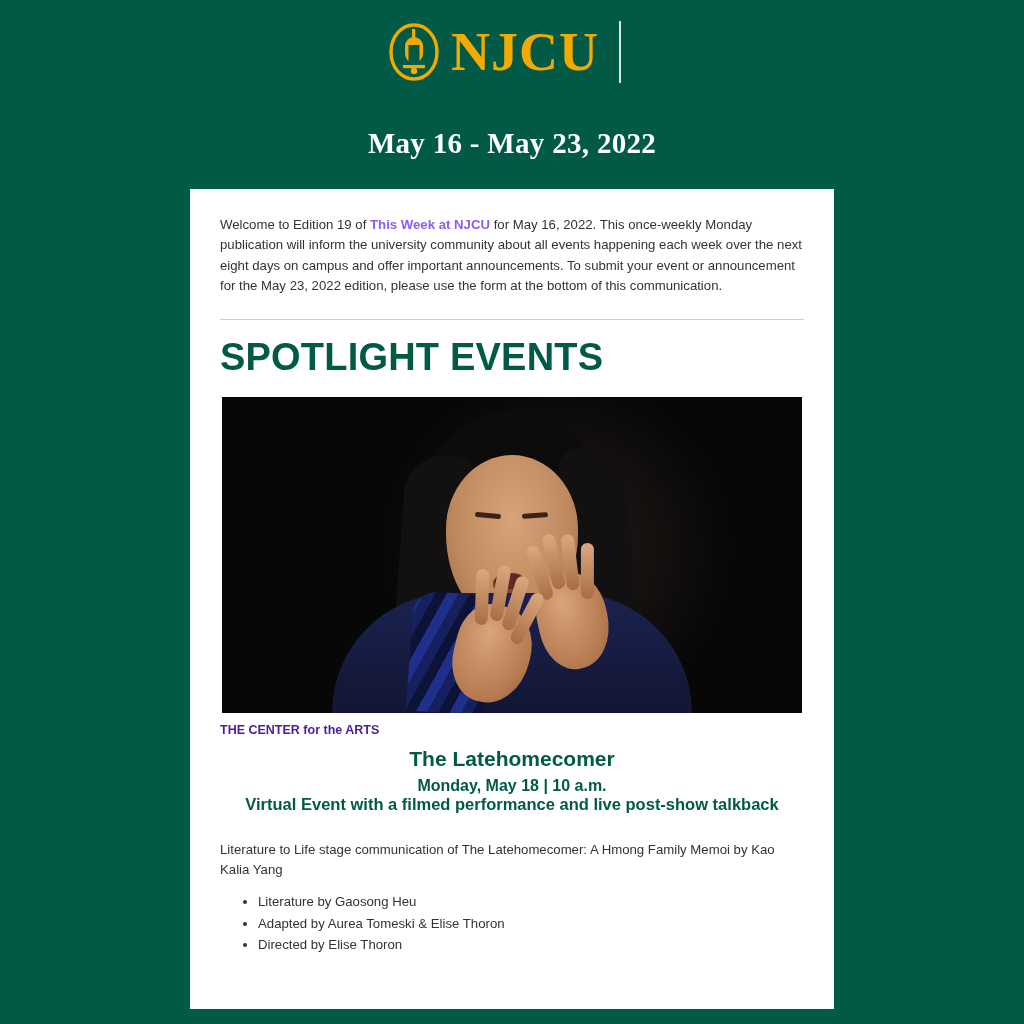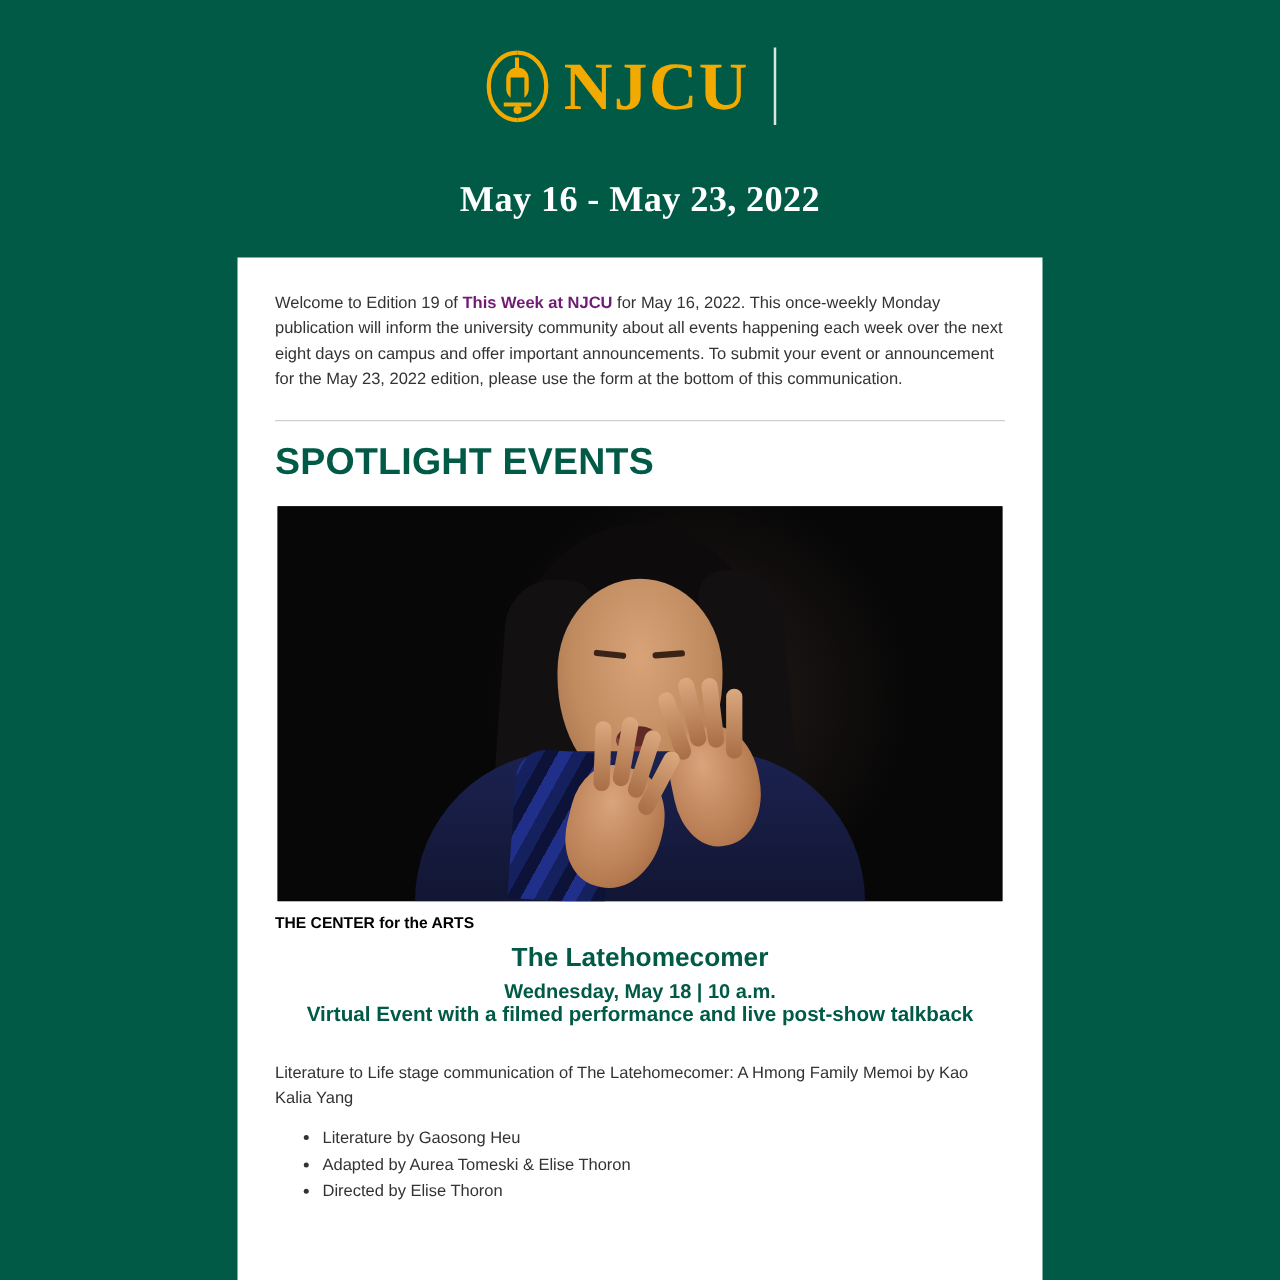--- a/index.html
+++ b/index.html
@@ -14,21 +14,21 @@
   }
   .page {
     width: 1024px;
     min-height: 1024px;
     background: #005a46;
     position: relative;
   }
 
   
   .masthead {
-    padding-top: 38px;
+    padding-top: 21px;
     display: flex;
     justify-content: center;
     align-items: center;
   }
   .logo-wrap {
     display: flex;
     align-items: center;
     gap: 0;
   }
   .crest {
@@ -85,32 +85,32 @@
     padding: 26px 30px 40px 30px;
     min-height: 820px;
   }
   .intro p {
     margin: 0 0 14px 0;
     font-size: 13.2px;
     line-height: 1.55;
     color: #333333;
   }
   .intro p:last-child { margin-bottom: 0; }
-  .intro b { font-weight: bold; color: #701a75; }
+  .intro b { font-weight: bold; color: #8b5cf6; }
 
   hr.sep {
     border: 0;
     border-top: 1px solid #cfcfcf;
     margin: 22px 0 16px 0;
   }
 
   h2.section-title {
     margin: 0 0 18px 0;
     color: #005a46;
-    font-size: 30px;
+    font-size: 38px;
     font-weight: bold;
     letter-spacing: .2px;
   }
 
   .photo {
     width: 580px;
     height: 316px;
     margin: 0 auto;
     background: #050505;
     position: relative;
@@ -192,21 +192,21 @@
   .ph-hand.h1 { left: 316px; top: 176px; width: 70px; height: 96px; transform: rotate(-12deg); }
   .ph-hand.h2 { left: 232px; top: 208px; width: 76px; height: 98px; transform: rotate(14deg); }
   .ph-finger {
     position: absolute;
     width: 13px; height: 56px;
     background: linear-gradient(180deg, #dba87f, #a86e45);
     border-radius: 7px;
   }
 
   .kicker {
-    color: #000000;
+    color: #4c1d95;
     font-size: 12.5px;
     font-weight: bold;
     margin: 10px 0 0 0;
   }
   .event-title {
     text-align: center;
     color: #005a46;
     font-size: 21px;
     font-weight: bold;
     margin: 10px 0 0 0;
@@ -291,21 +291,21 @@
       <div class="ph-hand h2">
         <div class="ph-finger" style="left:8px;  top:-32px; transform:rotate(-12deg);"></div>
         <div class="ph-finger" style="left:25px; top:-40px; transform:rotate(-4deg);"></div>
         <div class="ph-finger" style="left:42px; top:-34px; transform:rotate(4deg);"></div>
         <div class="ph-finger" style="left:57px; top:-22px; transform:rotate(14deg);"></div>
       </div>
     </div>
 
     <div class="kicker">THE CENTER for the ARTS</div>
     <div class="event-title">The Latehomecomer</div>
-    <div class="event-when">Wednesday, May 18 | 10 a.m.</div>
+    <div class="event-when">Monday, May 18 | 10 a.m.</div>
     <div class="event-mode">Virtual Event with a filmed performance and live post-show talkback</div>
 
     <p class="desc">Literature to Life stage communication of The Latehomecomer: A Hmong Family Memoi by Kao Kalia Yang</p>
 
     <ul class="credits">
       <li>Literature by Gaosong Heu</li>
       <li>Adapted by Aurea Tomeski &amp; Elise Thoron</li>
       <li>Directed by Elise Thoron</li>
     </ul>
 

